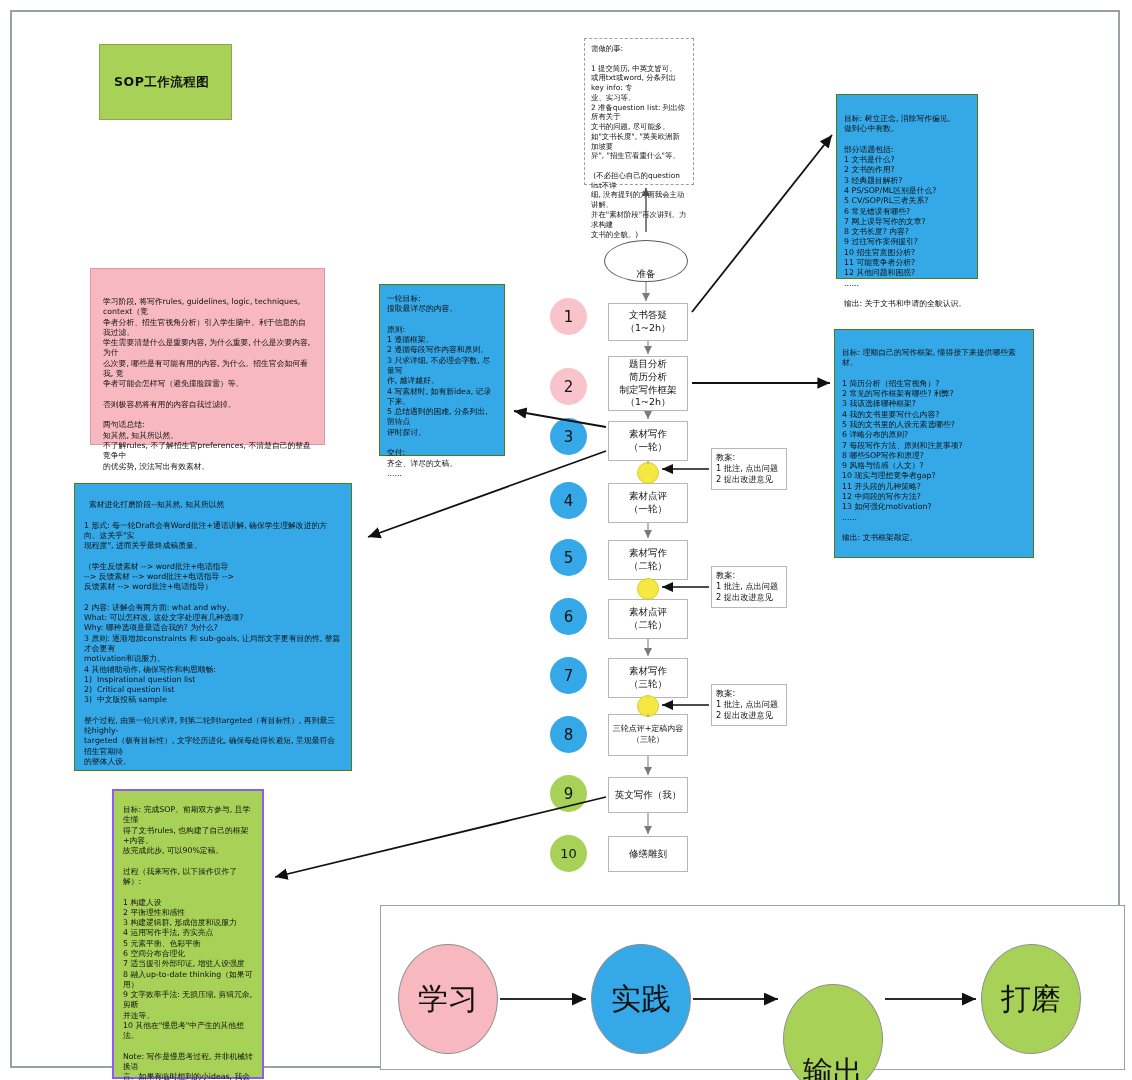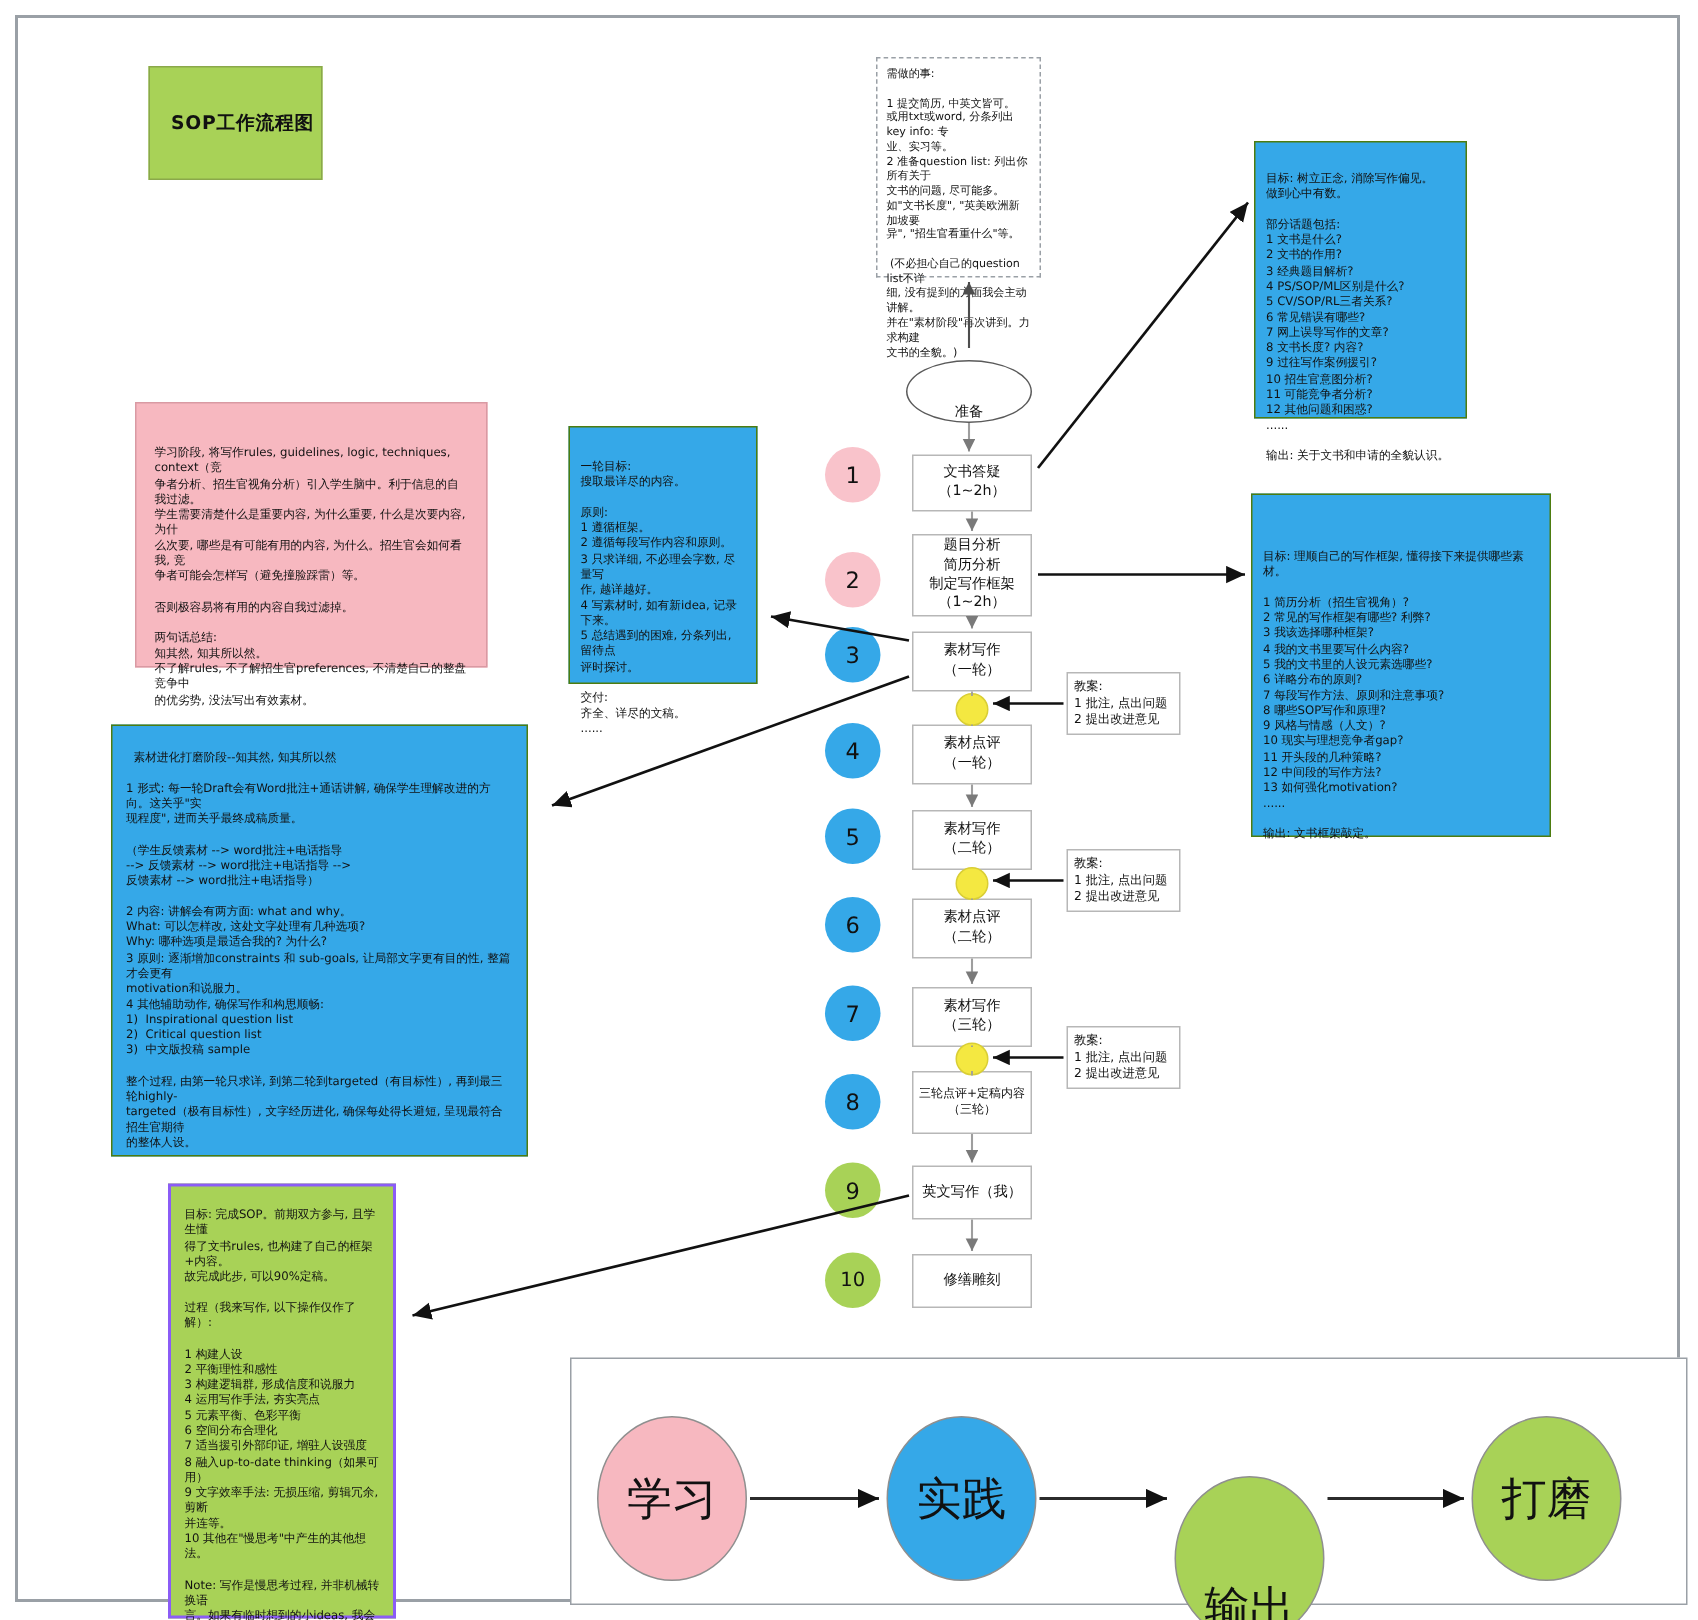--- a/index.html
+++ b/index.html
@@ -33,21 +33,21 @@
   .tiny3{font-size:8.2px;}
   svg.overlay{position:absolute;left:0;top:0;width:1132px;height:1080px;pointer-events:none;}
 </style>
 </head>
 <body>
 
 <div id="canvas">
 
   <div id="frame"></div>
 
-  <div class="abs title-box" style="left:99px;top:44px;width:116px;height:76px;">
+  <div class="abs title-box" style="left:99px;top:44px;width:133px;height:76px;">
     <span class="t">SOP工作流程图</span>
   </div>
 
   <div class="abs dashbox txtbox tiny" style="left:584px;top:38px;width:110px;height:147px;padding:5px 6px;">需做的事:
 
 1 提交简历, 中英文皆可。
 或用txt或word, 分条列出key info: 专
 业、实习等。
 2 准备question list: 列出你所有关于
 文书的问题, 尽可能多。
@@ -69,21 +69,21 @@
 么次要, 哪些是有可能有用的内容, 为什么。招生官会如何看我, 竞
 争者可能会怎样写（避免撞脸踩雷）等。
 
 否则极容易将有用的内容自我过滤掉。
 
 两句话总结:
 知其然, 知其所以然。
 不了解rules, 不了解招生官preferences, 不清楚自己的整盘竞争中
 的优劣势, 没法写出有效素材。</div>
 
-  <div class="abs bluebox txtbox tiny2" style="left:379px;top:284px;width:126px;height:172px;padding:21px 7px;">一轮目标:
+  <div class="abs bluebox txtbox tiny2" style="left:379px;top:284px;width:126px;height:172px;padding:9px 7px;">一轮目标:
 搜取最详尽的内容。
 
 原则:
 1 遵循框架。
 2 遵循每段写作内容和原则。
 3 只求详细, 不必理会字数, 尽量写
 作, 越详越好。
 4 写素材时, 如有新idea, 记录下来。
 5 总结遇到的困难, 分条列出, 留待点
 评时探讨。
@@ -105,21 +105,21 @@
 7 网上误导写作的文章?
 8 文书长度? 内容?
 9 过往写作案例援引?
 10 招生官意图分析?
 11 可能竞争者分析?
 12 其他问题和困惑?
 ......
 
 输出: 关于文书和申请的全貌认识。</div>
 
-  <div class="abs bluebox txtbox tiny2" style="left:834px;top:329px;width:200px;height:229px;padding:36px 7px;">目标: 理顺自己的写作框架, 懂得接下来提供哪些素材。
+  <div class="abs bluebox txtbox tiny2" style="left:834px;top:329px;width:200px;height:229px;padding:18px 7px;">目标: 理顺自己的写作框架, 懂得接下来提供哪些素材。
 
 1 简历分析（招生官视角）?
 2 常见的写作框架有哪些? 利弊?
 3 我该选择哪种框架?
 4 我的文书里要写什么内容?
 5 我的文书里的人设元素选哪些?
 6 详略分布的原则?
 7 每段写作方法、原则和注意事项?
 8 哪些SOP写作和原理?
 9 风格与情感（人文）?

